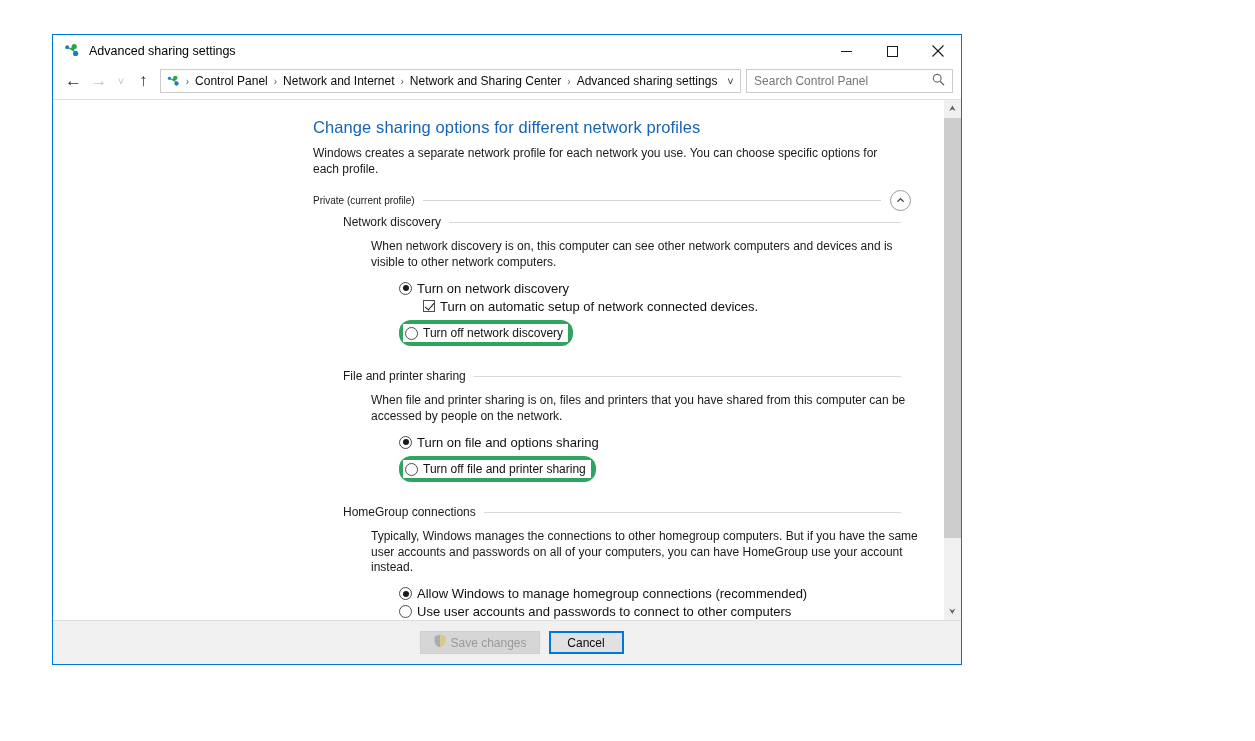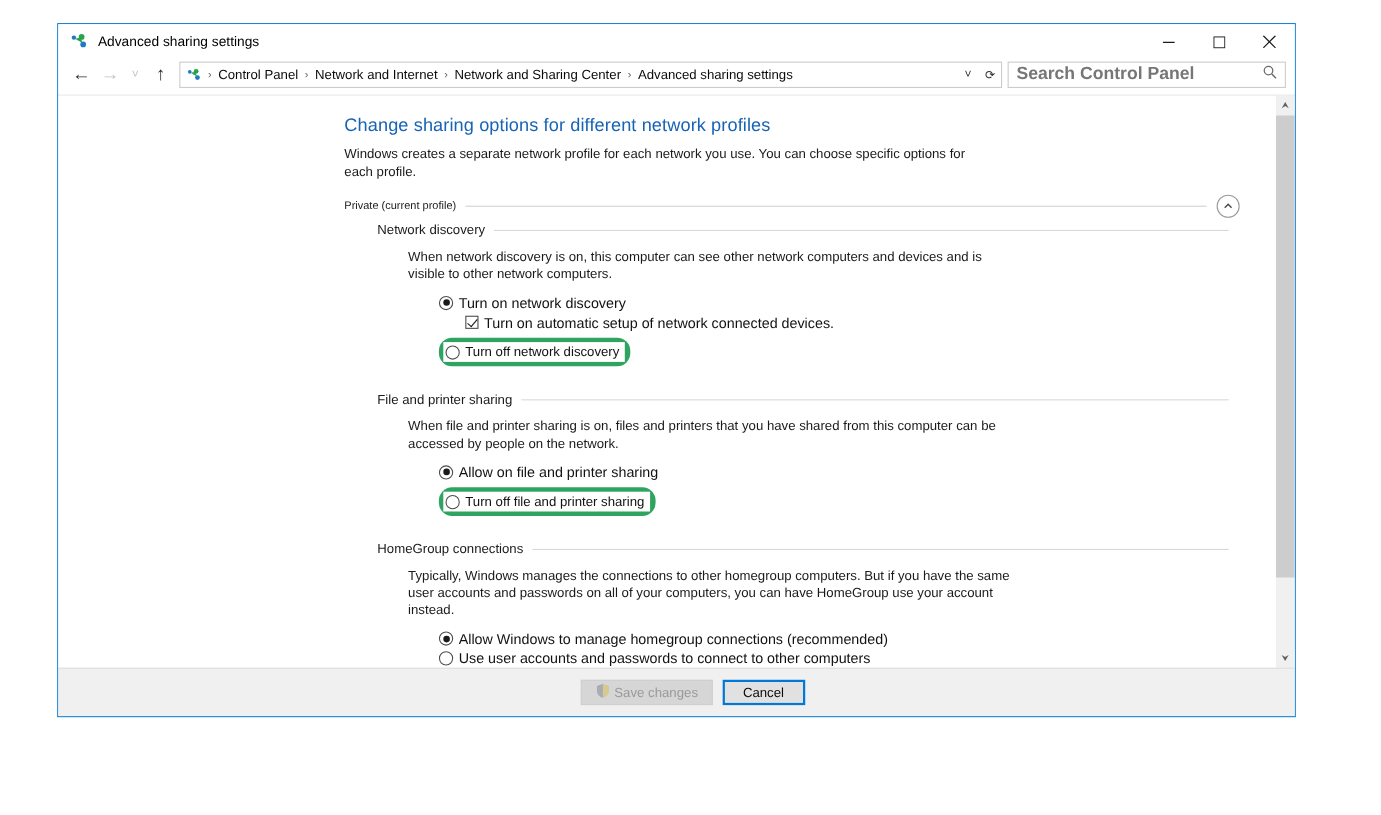--- a/index.html
+++ b/index.html
@@ -9,22 +9,22 @@
     width: 1255px;
     height: 741px;
     overflow: hidden;
     font-family: "Liberation Sans", sans-serif;
   }
 
   
   #window {
     position: absolute;
     left: 52px;
-    top: 21px;
-    width: 1126px;
+    top: 34px;
+    width: 910px;
     height: 631px;
     background: #ffffff;
     border: 1px solid #0078d7;
     box-sizing: border-box;
     display: flex;
     flex-direction: column;
   }
 
   
   #titlebar {
@@ -112,26 +112,25 @@
     background: #ffffff;
     margin-left: 5px;
     display: flex;
     align-items: center;
     box-sizing: border-box;
   }
   #searchbox input {
     border: none; outline: none;
     flex: 1 1 auto;
     font-family: "Liberation Sans", sans-serif;
-    font-size: 16px;
+    font-size: 12px;
     color: #555;
     padding-left: 7px;
     background: transparent;
     min-width: 0;
-    font-weight: bold;
   }
   #searchbox input::placeholder { color: #767676; }
   #search-icon { margin: 0 7px 0 3px; flex: 0 0 13px; }
 
   
   #content-wrap {
     flex: 1 1 auto;
     display: flex;
     min-height: 0;
     border-top: 1px solid #e3e3e3;
@@ -483,21 +482,21 @@
 
           <div class="section">
             <div class="section-head">
               <span class="label">File and printer sharing</span>
               <span class="rule"></span>
             </div>
             <p class="section-desc">When file and printer sharing is on, files and printers that you have shared from this computer can be accessed by people on the network.</p>
             <div class="opts">
               <div class="opt">
                 <span class="radio on"></span>
-                <span class="txt">Allow on file and printer sharing</span>
+                <span class="txt">Turn on file and options sharing</span>
               </div>
               <div class="hl-wrap">
                 <div class="hl-inner">
                   <span class="radio"></span>
                   <span class="txt">Turn off file and printer sharing</span>
                 </div>
               </div>
             </div>
           </div>
 

